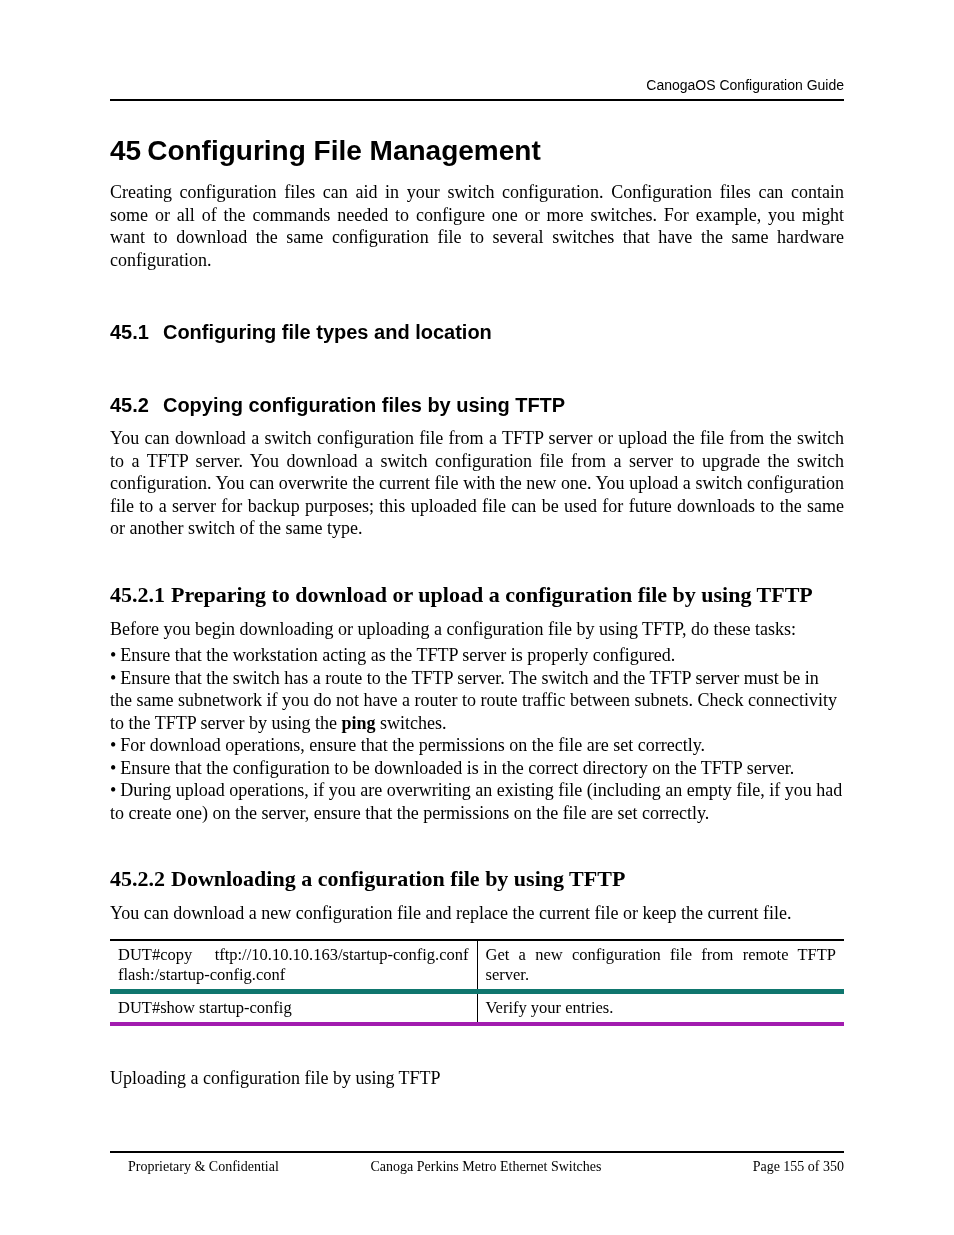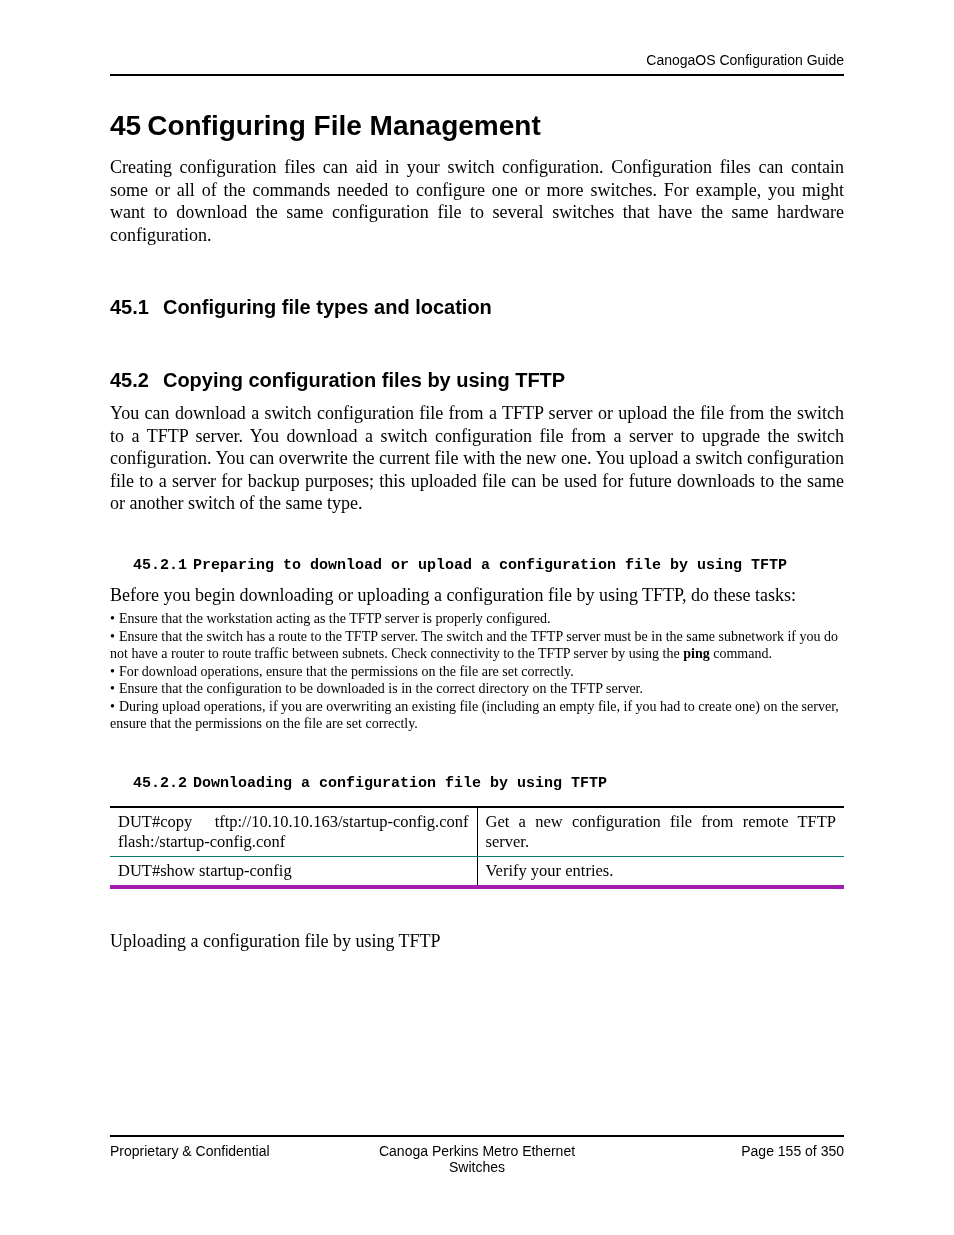--- a/index.html
+++ b/index.html
@@ -9,21 +9,21 @@
     width: 954px;
     height: 1235px;
     background: #fff;
     font-family: "Times New Roman", Times, serif;
     color: #000;
   }
   .page {
     box-sizing: border-box;
     width: 954px;
     height: 1235px;
-    padding: 52px 110px 60px 110px;
+    padding: 77px 110px 60px 110px;
     position: relative;
   }
   .running-head {
     font-family: Arial, Helvetica, sans-serif;
     font-size: 14px;
     text-align: right;
     margin-bottom: 6px;
   }
   .rule {
     border: none;
@@ -40,50 +40,49 @@
   .h1 .num { margin-right: 6px; }
   .h2 {
     font-family: Arial, Helvetica, sans-serif;
     font-weight: bold;
     font-size: 20px;
     margin-top: 50px;
     margin-bottom: 10px;
   }
   .h2 .num { margin-right: 14px; }
   .h3 {
-    font-family: Liberation Mono, monospace;
+    font-family: Liberation Serif, serif;
     font-weight: bold;
-    font-size: 15px;
+    font-size: 22px;
     margin-top: 42px;
     margin-bottom: 10px;
-    margin-left: 23px;
   }
   .h3 .num { margin-right: 6px; }
   .body {
     font-size: 18px;
     line-height: 1.25;
     margin: 0 0 4px 0;
   }
   .body.justify { text-align: justify; }
   .bullet {
-    font-size: 14px;
+    font-size: 18px;
     line-height: 1.25;
     margin: 0;
   }
   .bullet .dot { margin-right: 4px; }
   .cmd-bold { font-weight: bold; }
   table.cmdtable {
     border-collapse: collapse;
     width: 100%;
     margin-top: 14px;
     font-size: 16.5px;
   }
   table.cmdtable td {
     border-top: 1px solid #000;
-    border-bottom: 1px solid #0f766e;
+    border-bottom: 5px solid #0f766e;
     padding: 4px 8px;
     vertical-align: top;
   }
   table.cmdtable tr:first-child td { border-top: 2px solid #000; }
   table.cmdtable tr:last-child td  { border-bottom: 4px solid #a21caf; }
   table.cmdtable td.left { width: 50%; border-right: 1px solid #000; }
   table.cmdtable td.left .cmd-line1 { display: flex; justify-content: space-between; }
   table.cmdtable td.right { text-align: justify; }
   .after-note {
     font-size: 18px;
@@ -91,22 +90,23 @@
   }
   .footer {
     position: absolute;
     left: 110px;
     right: 110px;
     bottom: 60px;
   }
   .footer .rule { border-top-width: 2px; margin-bottom: 6px; }
   .footer-row {
     display: flex;
-    font-family: Liberation Sans, sans-serif;
+    font-family: Liberation Serif, serif;
     font-size: 14px;
+    margin-left: 18px;
   }
   .footer-row .l { flex: 1; text-align: left; }
   .footer-row .c { flex: 1; text-align: center; }
   .footer-row .r { flex: 1; text-align: right; }
 </style>
 </head>
 <body>
 
 <div class="page">
 
@@ -125,28 +125,29 @@
   <div class="h2">
     <span class="num">45.2</span><span>Copying configuration files by using TFTP</span>
   </div>
   <p class="body justify">You can download a switch configuration file from a TFTP server or upload the file from the switch to a TFTP server. You download a switch configuration file from a server to upgrade the switch configuration. You can overwrite the current file with the new one. You upload a switch configuration file to a server for backup purposes; this uploaded file can be used for future downloads to the same or another switch of the same type.</p>
 
   <div class="h3">
     <span class="num">45.2.1</span><span>Preparing to download or upload a configuration file by using TFTP</span>
   </div>
   <p class="body">Before you begin downloading or uploading a configuration file by using TFTP, do these tasks:</p>
   <p class="bullet"><span class="dot">•</span><span>Ensure that the workstation acting as the TFTP server is properly configured.</span></p>
-  <p class="bullet"><span class="dot">•</span><span>Ensure that the switch has a route to the TFTP server. The switch and the TFTP server must be in the same subnetwork if you do not have a router to route traffic between subnets. Check connectivity to the TFTP server by using the </span><span class="cmd-bold">ping</span><span> command.</span></p>
+  <p class="bullet"><span class="dot">•</span><span>Ensure that the switch has a route to the TFTP server. The switch and the TFTP server must be in the same subnetwork if you do not have a router to route traffic between subnets. Check connectivity to the TFTP server by using the </span><span class="cmd-bold">ping</span><span> switches.</span></p>
   <p class="bullet"><span class="dot">•</span><span>For download operations, ensure that the permissions on the file are set correctly.</span></p>
   <p class="bullet"><span class="dot">•</span><span>Ensure that the configuration to be downloaded is in the correct directory on the TFTP server.</span></p>
   <p class="bullet"><span class="dot">•</span><span>During upload operations, if you are overwriting an existing file (including an empty file, if you had to create one) on the server, ensure that the permissions on the file are set correctly.</span></p>
 
   <div class="h3">
     <span class="num">45.2.2</span><span>Downloading a configuration file by using TFTP</span>
   </div>
+  <p class="body">You can download a new configuration file and replace the current file or keep the current file.</p>
 
   <table class="cmdtable">
     <tbody>
         <tr>
       <td class="left">
         <span class="cmd-line1">
           <span>DUT#copy</span>
           <span>tftp://10.10.10.163/startup-config.conf</span>
         </span>
         <span>flash:/startup-config.conf</span>

